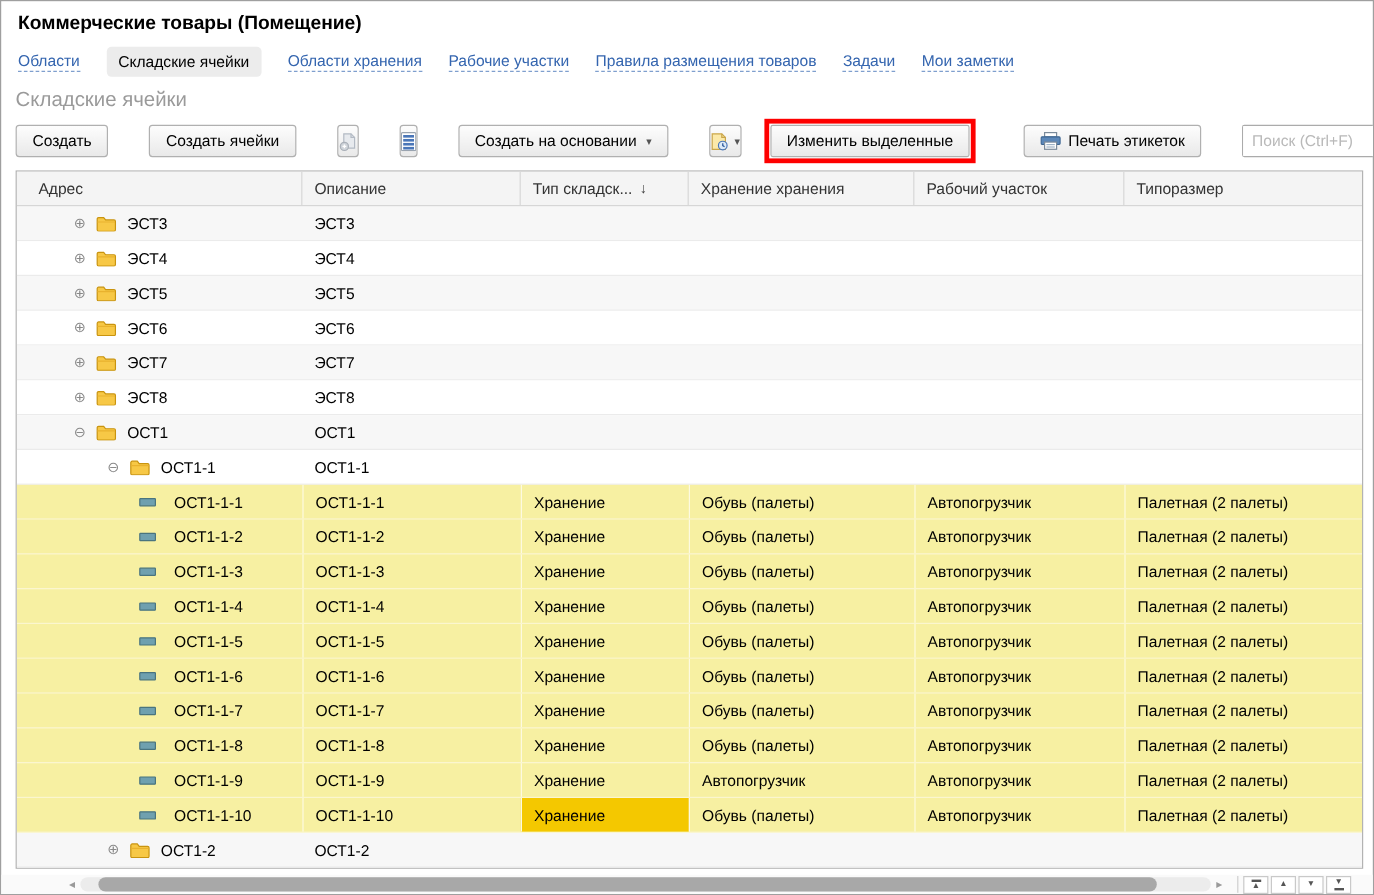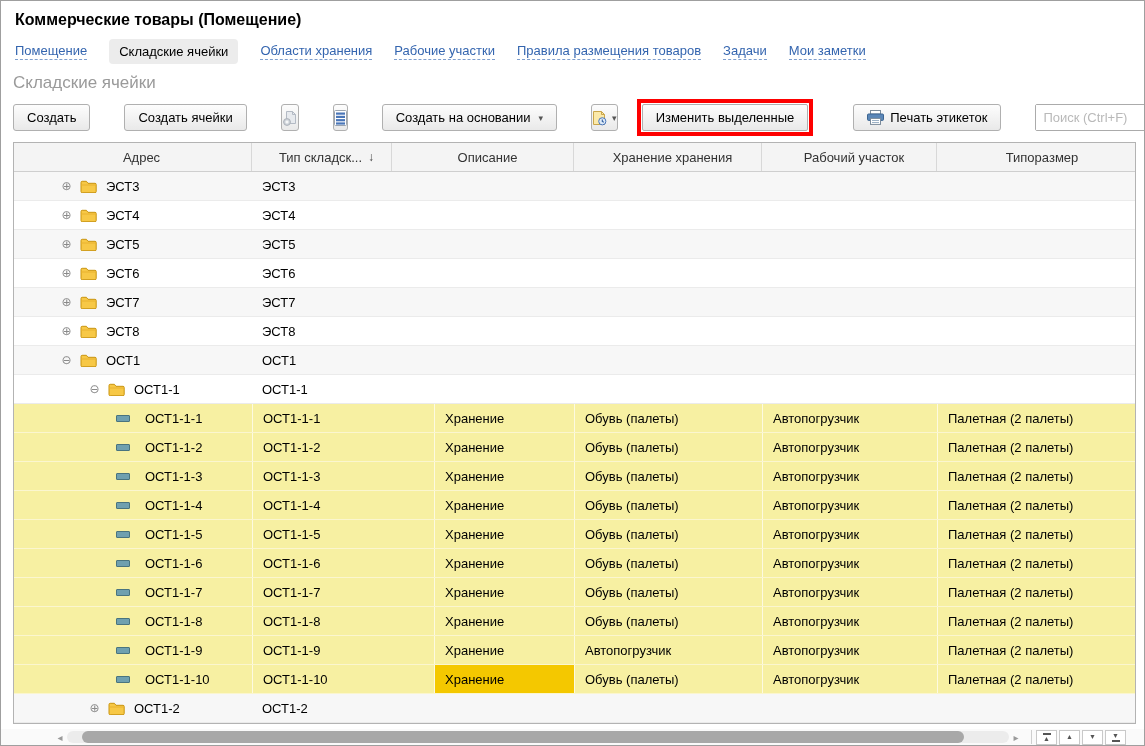--- a/index.html
+++ b/index.html
@@ -32,21 +32,21 @@
   .red-frame{border:4px solid #fe0000;padding:1px;margin:0 6px;display:inline-flex;}
   .red-frame .btn{border-radius:2px;}
   .search-wrap{display:inline-flex;align-items:stretch;height:27px;border:1px solid #ababab;border-radius:2px;box-sizing:border-box;background:#fff;}
   .search-wrap input{border:none;outline:none;width:118px;font-size:13px;padding:0 7px;font-family:inherit;color:#0c4a6e;}
   .search-wrap input::placeholder{color:#b9b9b9;}
   .search-clear{width:23px;display:flex;align-items:center;justify-content:center;border-left:1px solid #c4c4c4;color:#777;font-size:12px;cursor:pointer;}
   .help-btn{width:29px;padding:0;font-weight:bold;}
   
   .grid{width:1123px;border:1px solid #b3b3b3;box-sizing:border-box;height:582px;overflow:hidden;background:#fff;}
   .thead{display:flex;height:29px;background:#f4f4f4;border-bottom:1px solid #cfcfcf;box-sizing:border-box;}
-  .th{display:flex;align-items:center;font-size:13px;color:#333;border-right:1px solid #d8d8d8;box-sizing:border-box;padding-left:10px;cursor:pointer;justify-content:center;}
+  .th{display:flex;align-items:center;font-size:13px;color:#333;border-right:1px solid #d8d8d8;box-sizing:border-box;padding-left:10px;cursor:pointer;}
   .th:first-child{padding-left:18px;}
   .th:last-child{border-right:none;}
   .sort-arrow{margin-left:6px;color:#444;font-size:12px;}
   .col-address{width:238px;flex:none;}
   .col-desc{width:182px;flex:none;}
   .col-type{width:140px;flex:none;}
   .col-area{width:188px;flex:none;}
   .col-work{width:175px;flex:none;}
   .col-size{width:200px;flex:none;}
   .trow{display:flex;height:29px;box-sizing:border-box;border-bottom:1px solid #ebebeb;background:#fff;cursor:default;}
@@ -73,21 +73,21 @@
   .navbtn .bar.bot{margin-top:1px;}
 </style>
 </head>
 <body>
 
 <div class="page">
 
   <div class="win-title">Коммерческие товары (Помещение)</div>
 
   <div class="tabs">
-    <span class="tab-link">Помещение</span>
+    <span class="tab-link">Области</span>
     <span class="tab-active">Складские ячейки</span>
     <span class="tab-link">Области хранения</span>
     <span class="tab-link">Рабочие участки</span>
     <span class="tab-link">Правила размещения товаров</span>
     <span class="tab-link">Задачи</span>
     <span class="tab-link">Мои заметки</span>
   </div>
 
   <div class="subtitle">Складские ячейки</div>
 
@@ -163,27 +163,27 @@
     </button>
     <span class="gap"></span>
     <button class="btn help-btn">?</button>
   </div>
 
   <div class="grid">
     <div class="thead">
       <div class="th col-address">
           <span>Адрес</span>
         </div>
+      <div class="th col-desc">
+          <span>Описание</span>
+        </div>
       <div class="th col-type">
         <span>Тип складск...</span>
         <span class="sort-arrow">↓</span>
       </div>
-      <div class="th col-desc">
-          <span>Описание</span>
-        </div>
       <div class="th col-area">
           <span>Хранение хранения</span>
         </div>
       <div class="th col-work">
           <span>Рабочий участок</span>
         </div>
       <div class="th col-size">
           <span>Типоразмер</span>
         </div>
     </div>

